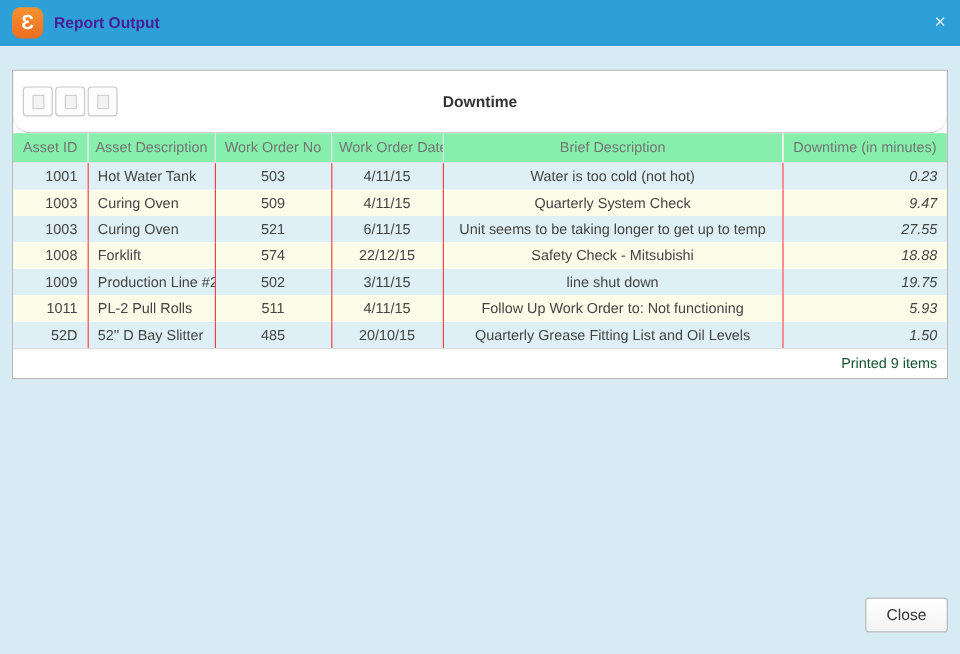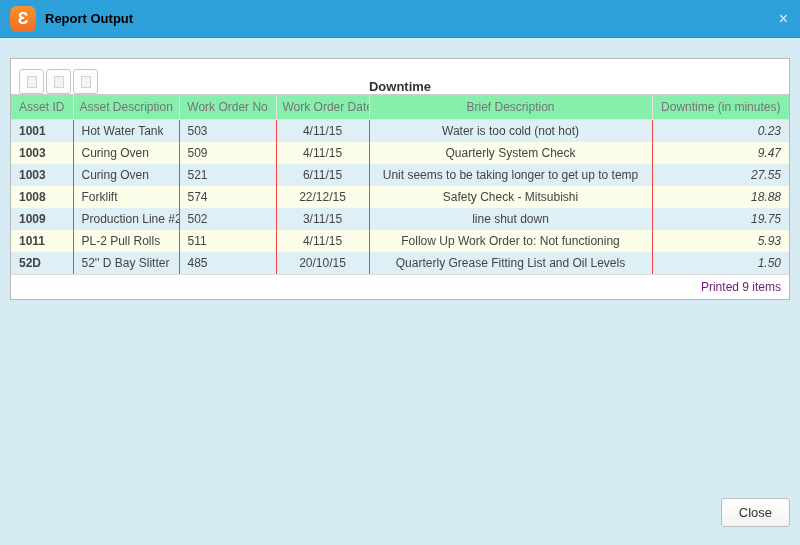--- a/index.html
+++ b/index.html
@@ -35,21 +35,21 @@
     background: linear-gradient(#f5932f, #ee6d22);
     color: #ffffff;
     font-weight: bold;
     font-size: 17px;
     display: flex;
     align-items: center;
     justify-content: center;
     flex: 0 0 auto;
   }
   .titlebar-title {
-    color: #000000;
+    color: #4c1d95;
     font-size: 13px;
     font-weight: bold;
     margin-left: 9px;
   }
   .titlebar-close {
     margin-left: auto;
     color: rgba(255,255,255,0.85);
     font-size: 16px;
     line-height: 16px;
     cursor: pointer;
@@ -59,26 +59,27 @@
     position: absolute;
     left: 10px;
     right: 10px;
     top: 58px;
     background: #ffffff;
     border: 1px solid #b9b9b9;
     box-sizing: border-box;
   }
   .panel-toolbar {
     position: relative;
-    height: 36px;
+    height: 52px;
     border-bottom: 1px solid #cccccc;
     display: flex;
-    align-items: flex-end;
+    align-items: center;
     padding: 0 8px;
     box-sizing: border-box;
+    border-radius: 14px;
   }
   .report-title {
     position: absolute;
     left: 0;
     right: 0;
     text-align: center;
     font-size: 13px;
     font-weight: bold;
     color: #333333;
     pointer-events: none;
@@ -124,31 +125,31 @@
   table.report td {
     padding: 4px 8px;
     border-left: 1px solid #ef4444;
     white-space: nowrap;
     overflow: hidden;
   }
   table.report td:first-child, table.report th:first-child { border-left: none; }
   table.report th:last-child { border-right: none; }
   tbody tr:nth-child(odd)  { background: #def0f5; }
   tbody tr:nth-child(even) { background: #fbfde8; }
-  td.c0 { text-align: left; font-weight: bold; }
+  td.c0 { text-align: right; }
   td.c1 { text-align: left; }
-  td.c2 { text-align: left; padding-right: 16px; margin-top: 36px; }
+  td.c2 { text-align: center; padding-right: 16px; margin-top: 36px; }
   td.c3 { text-align: center; }
   td.c4 { text-align: center; }
   td.c5 { text-align: right; font-style: italic; }
   .table-footer {
     border-top: 1px solid #dddddd;
     background: #ffffff;
     text-align: right;
-    color: #701a75;
+    color: #14532d;
     font-size: 12px;
     padding: 5px 8px;
   }
   
   .close-button {
     position: absolute;
     right: 10px;
     bottom: 18px;
     padding: 6px 17px;
     background: linear-gradient(#ffffff, #f3f3f3);

